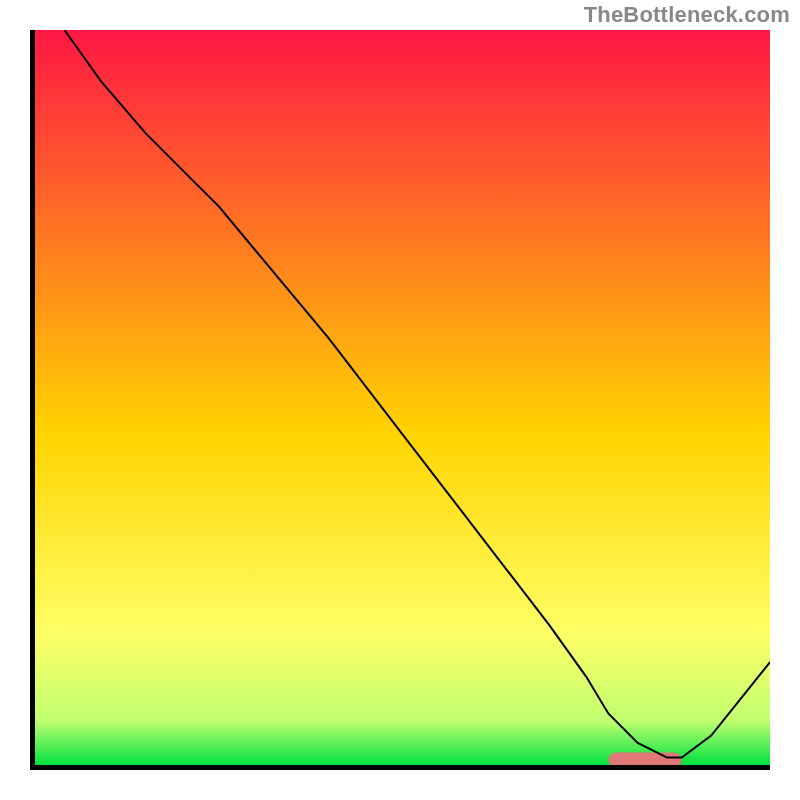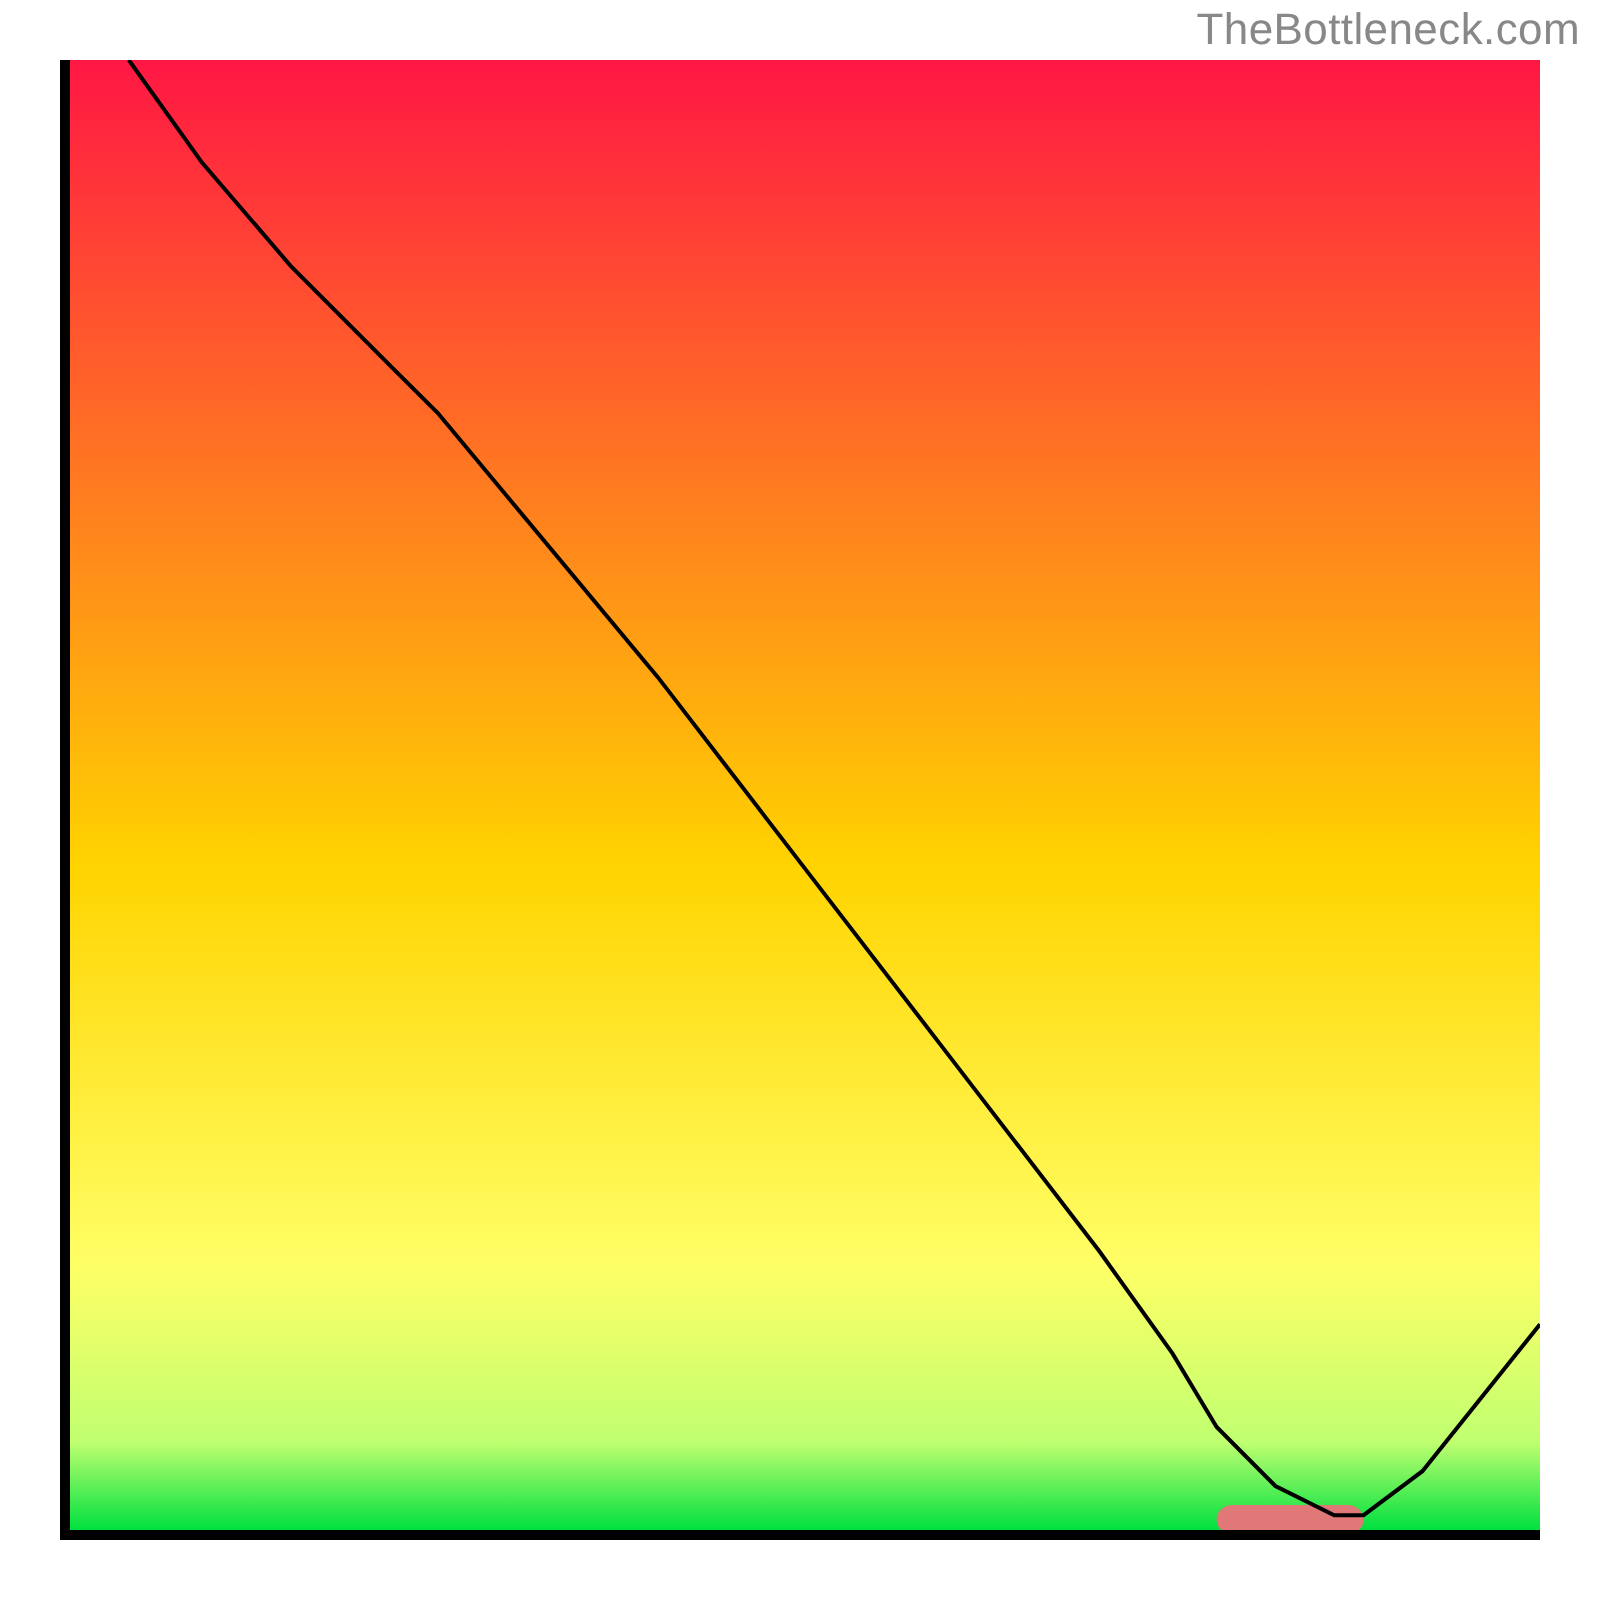--- a/index.html
+++ b/index.html
@@ -14,21 +14,21 @@
   .container {
     position: relative;
     width: 800px;
     height: 800px;
   }
   .watermark {
     position: absolute;
     top: 2px;
     right: 10px;
     font-size: 22px;
-    font-weight: normal;
+    font-weight: bold;
     color: #888888;
     letter-spacing: 0.2px;
     z-index: 50;
   }
   .plot-frame {
     position: absolute;
     left: 30px;
     top: 30px;
     width: 740px;
     height: 740px;

